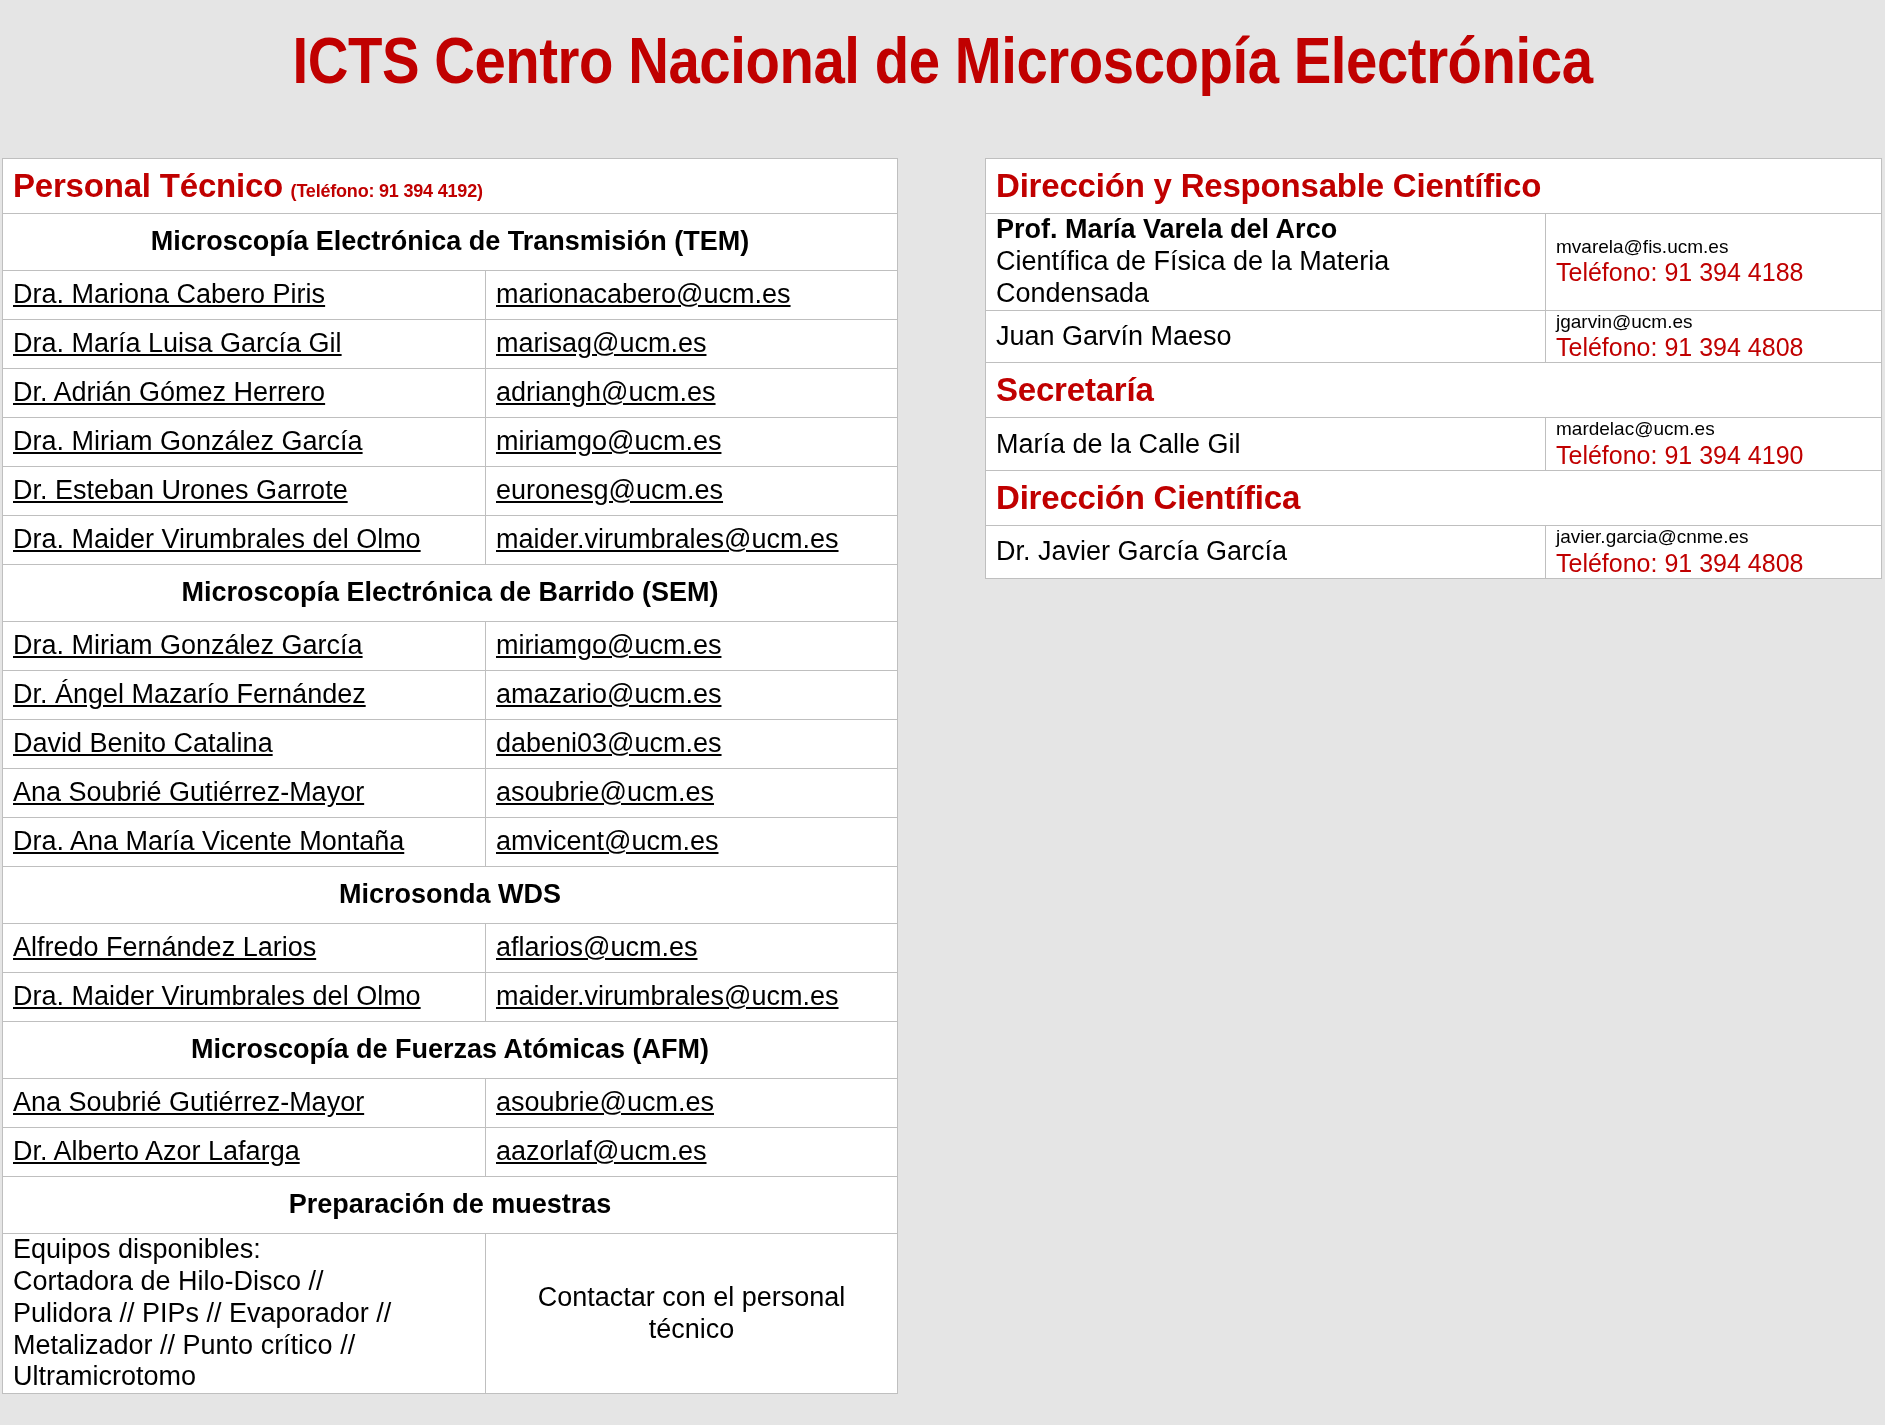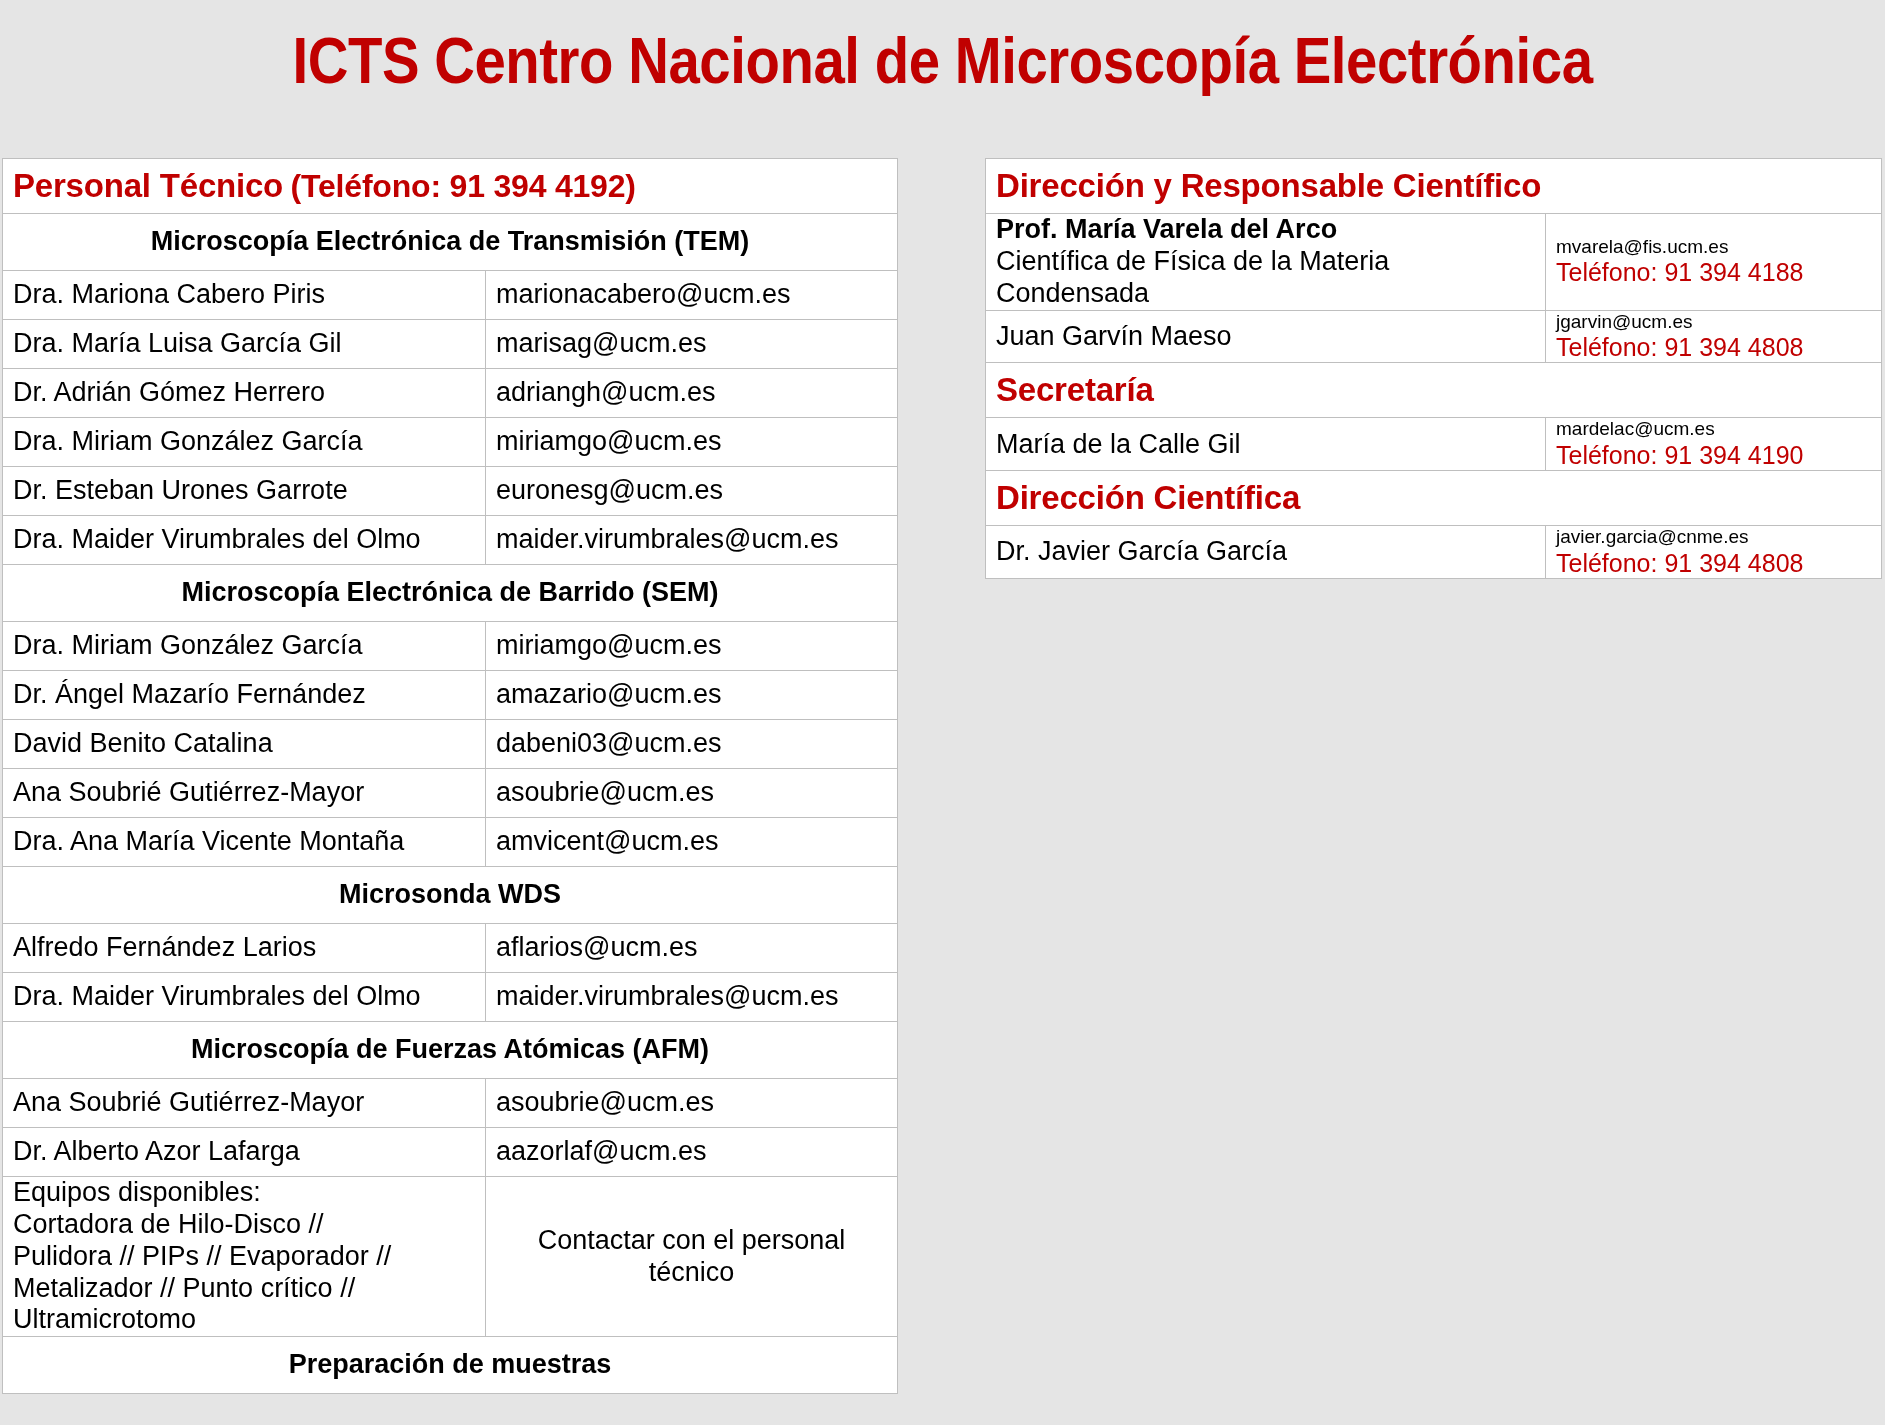--- a/index.html
+++ b/index.html
@@ -79,38 +79,39 @@
     font-size: 32px;
     height: 54px;
     text-align: left;
     white-space: nowrap;
   }
   .sec-title .big {
     font-size: 33px;
     letter-spacing: -0.2px;
   }
   .sec-title .small {
-    font-size: 32px;
+    font-size: 18px;
     letter-spacing: -0.2px;
   }
 
   
   .sub-head {
     font-weight: bold;
     font-size: 28px;
     text-align: center;
     height: 56px;
     white-space: nowrap;
   }
 
   
   .cell {
     height: 48px;
     font-size: 27px;
     white-space: nowrap;
+    text-decoration: underline;
   }
   .cell-nowrapsmall { font-size: 26px; }
 
   
   .cell-multi {
     font-size: 27px;
     line-height: 1.30;
     padding-top: 8px;
     padding-bottom: 8px;
   }
@@ -222,34 +223,34 @@
       <tr>
         <td class="cell">Ana Soubrié Gutiérrez-Mayor</td>
         <td class="cell">asoubrie@ucm.es</td>
       </tr>
       <tr>
         <td class="cell">Dr. Alberto Azor Lafarga</td>
         <td class="cell">aazorlaf@ucm.es</td>
       </tr>
 
       <tr>
+        <td class="sub-head" colspan="2">Preparación de muestras</td>
+      </tr>
+      <tr>
         <td class="cell-multi stack">
           <div>Equipos disponibles:</div>
           <div>Cortadora de Hilo-Disco //</div>
           <div>Pulidora // PIPs // Evaporador //</div>
           <div>Metalizador // Punto crítico //</div>
           <div>Ultramicrotomo</div>
         </td>
         <td class="cell-center stack">
           <div>Contactar con el personal</div>
           <div>técnico</div>
         </td>
-      </tr>
-      <tr>
-        <td class="sub-head" colspan="2">Preparación de muestras</td>
       </tr>
 
     </tbody>
   </table>
 
   <table class="tbl" id="table-right">
     <colgroup>
       <col class="col-rname">
         <col class="col-rmail">
     </colgroup>

